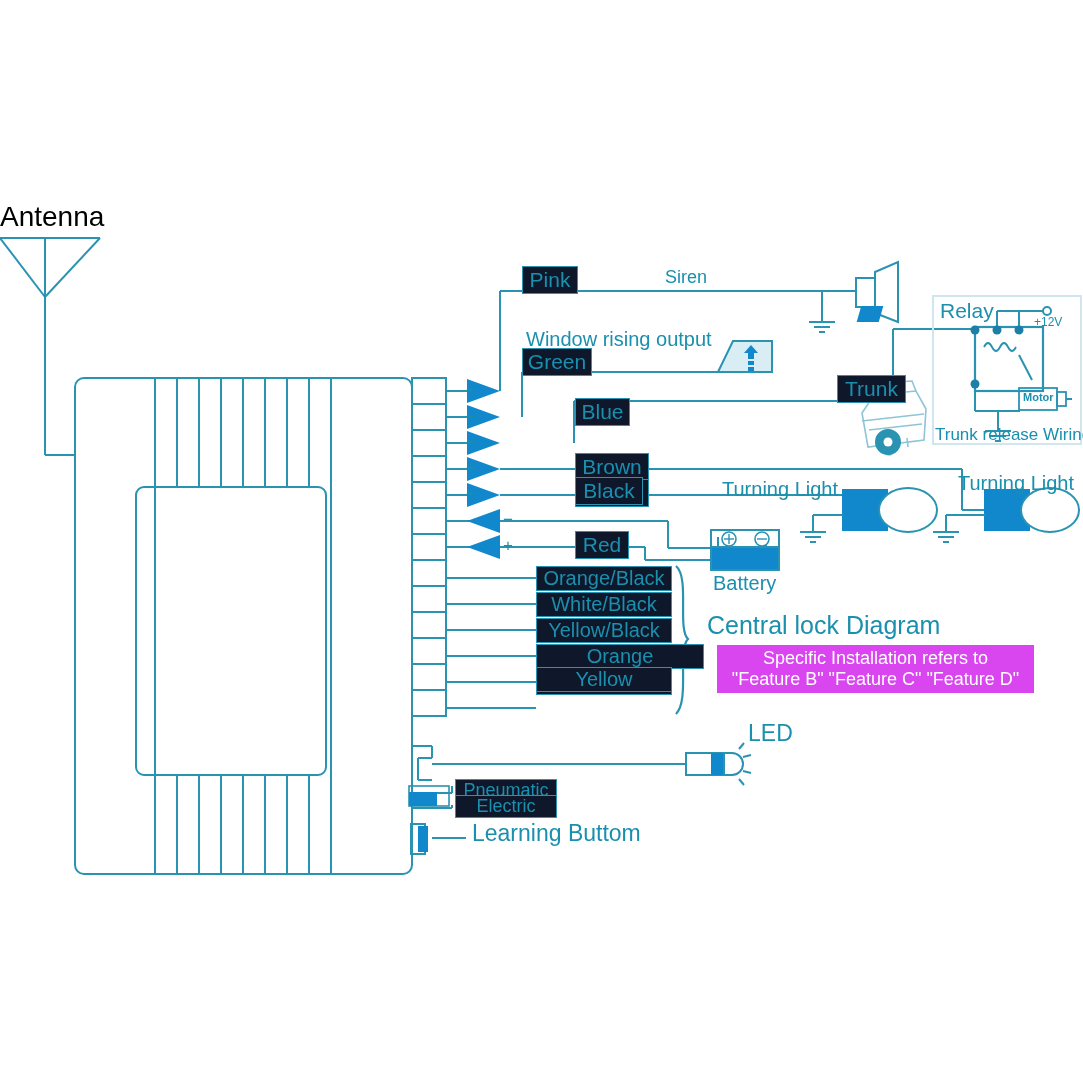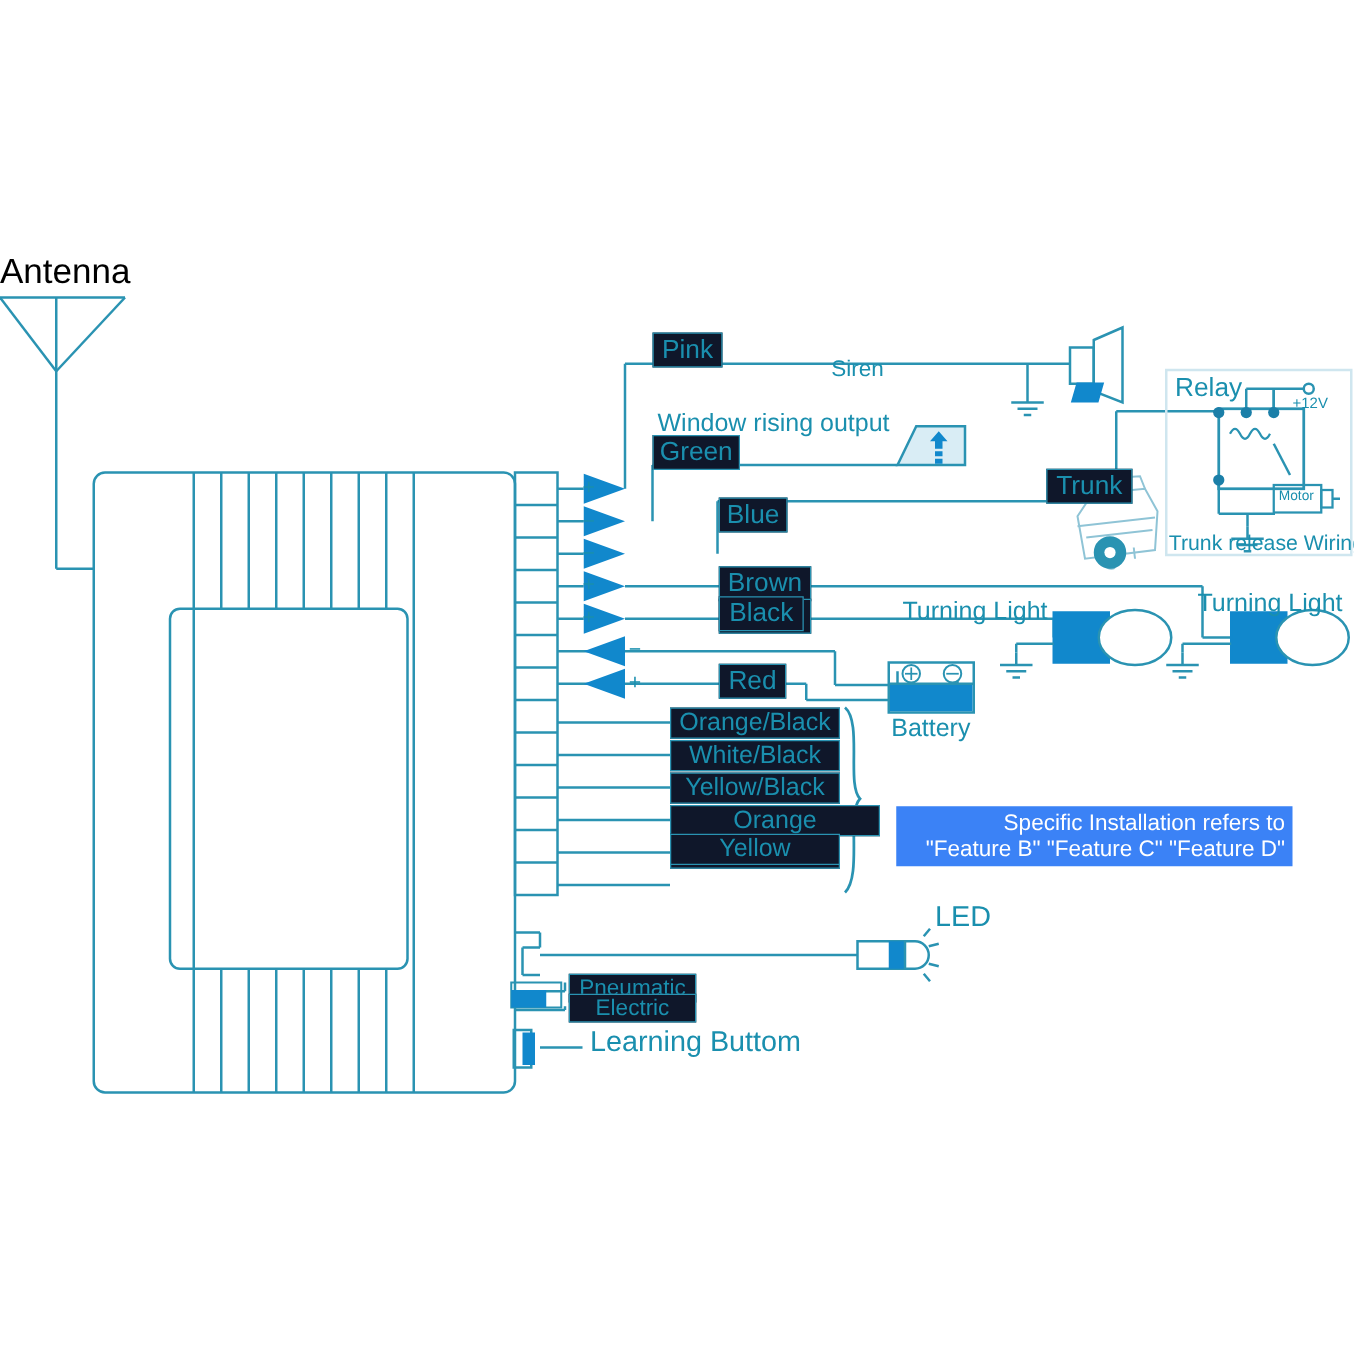--- a/index.html
+++ b/index.html
@@ -3,21 +3,21 @@
 <meta charset="utf-8">
 <style>
   html,body{margin:0;padding:0;background:#ffffff;}
   body{width:1083px;height:1083px;font-family:"Liberation Sans",sans-serif;overflow:hidden;}
   #stage{position:relative;width:1083px;height:787px;background:#fff;}
   svg#diagram{position:absolute;left:0;top:0;width:1083px;height:1083px;}
   .lbl{position:absolute;color:#1a8fae;font-family:"Liberation Sans",sans-serif;white-space:nowrap;line-height:1;}
   .boxed{border:1.5px solid #2a93b2;background:#0f172a;text-align:center;}
   .plain{background:transparent;}
   .blk{color:#000;}
-  .redbox{position:absolute;background:#3b82f6;color:#ffffff;text-align:right;
+  .redbox{position:absolute;background:#d946ef;color:#ffffff;text-align:center;
           font-family:"Liberation Sans",sans-serif;line-height:1.18;padding:3px 6px;}
   .sign{position:absolute;color:#1a8fae;font-size:17px;font-family:"Liberation Sans",sans-serif;}
 </style>
 </head>
 <body>
 
 <div id="stage">
 
   <svg id="diagram" viewBox="0 0 1083 1083">
     <defs>
@@ -278,35 +278,35 @@
         <path d="M 467 483 L 500 495 L 467 507 Z"></path>
         <path d="M 500 509 L 467 521 L 500 533 Z"></path>
         <path d="M 500 535 L 467 547 L 500 559 Z"></path>
       </g>
     </svg>
 
   <div class="lbl blk" style="left:0px;top:203px;font-size:28px;">Antenna</div>
 
   <div class="lbl boxed" style="left:522px;top:266px;width:54px;font-size:21px;padding:2px 0 3px;">Pink</div>
 
-  <div class="lbl plain" style="left:665px;top:286px;font-size:18px;">Siren</div>
+  <div class="lbl plain" style="left:665px;top:268px;font-size:18px;">Siren</div>
 
   <div class="lbl plain" style="left:526px;top:329px;font-size:20px;">Window rising output</div>
 
   <div class="lbl boxed" style="left:522px;top:348px;width:68px;font-size:21px;padding:2px 0 3px;">Green</div>
 
   <div class="lbl boxed" style="left:575px;top:398px;width:53px;font-size:21px;padding:2px 0 3px;">Blue</div>
 
   <div class="lbl boxed" style="left:837px;top:375px;width:67px;font-size:21px;padding:2px 0 3px;">Trunk</div>
 
   <div class="lbl plain" style="left:940px;top:300px;font-size:21px;">Relay</div>
 
   <div class="lbl plain" style="left:1034px;top:316px;font-size:12px;">+12V</div>
 
-  <div class="lbl plain" style="left:1023px;top:392px;font-size:11px;">Motor</div>
+  <div class="lbl plain" style="left:1023px;top:392px;font-size:11px;font-weight:bold;">Motor</div>
 
   <div class="lbl plain" style="left:935px;top:426px;font-size:17px;">Trunk release Wiring</div>
 
   <div class="lbl boxed" style="left:575px;top:453px;width:72px;font-size:21px;padding:2px 0 3px;">Brown</div>
 
   <div class="lbl boxed" style="left:575px;top:479px;width:72px;font-size:21px;padding:2px 0 3px;">Brown</div>
 
   <div class="lbl boxed" style="left:575px;top:477px;width:66px;font-size:21px;padding:2px 0 3px;">Black</div>
 
   <div class="lbl boxed" style="left:575px;top:531px;width:52px;font-size:21px;padding:2px 0 3px;">Red</div>
@@ -317,20 +317,21 @@
 
   <div class="lbl plain" style="left:713px;top:573px;font-size:20px;">Battery</div>
 
   <div class="lbl boxed" style="left:536px;top:566px;width:134px;font-size:20px;padding:1px 0 2px;">Orange/Black</div>
   <div class="lbl boxed" style="left:536px;top:592px;width:134px;font-size:20px;padding:1px 0 2px;">White/Black</div>
   <div class="lbl boxed" style="left:536px;top:618px;width:134px;font-size:20px;padding:1px 0 2px;">Yellow/Black</div>
   <div class="lbl boxed" style="left:536px;top:644px;width:134px;font-size:20px;padding:1px 16px 2px;">Orange</div>
   <div class="lbl boxed" style="left:536px;top:670px;width:134px;font-size:20px;padding:1px 0 2px;">White</div>
   <div class="lbl boxed" style="left:536px;top:667px;width:134px;font-size:20px;padding:1px 0 2px;">Yellow</div>
 
+  <div class="lbl plain" style="left:707px;top:613px;font-size:25px;">Central lock Diagram</div>
 
   <div class="redbox" style="left:717px;top:645px;width:305px;font-size:18px;">
     <div>Specific Installation refers to</div>
     <div>"Feature B" "Feature C" "Feature D"</div>
   </div>
 
   <div class="lbl plain" style="left:748px;top:722px;font-size:23px;">LED</div>
 
   <div class="lbl boxed" style="left:455px;top:779px;width:100px;font-size:18px;padding:1px 0 2px;">Pneumatic</div>
   <div class="lbl boxed" style="left:455px;top:795px;width:100px;font-size:18px;padding:1px 0 2px;">Electric</div>

